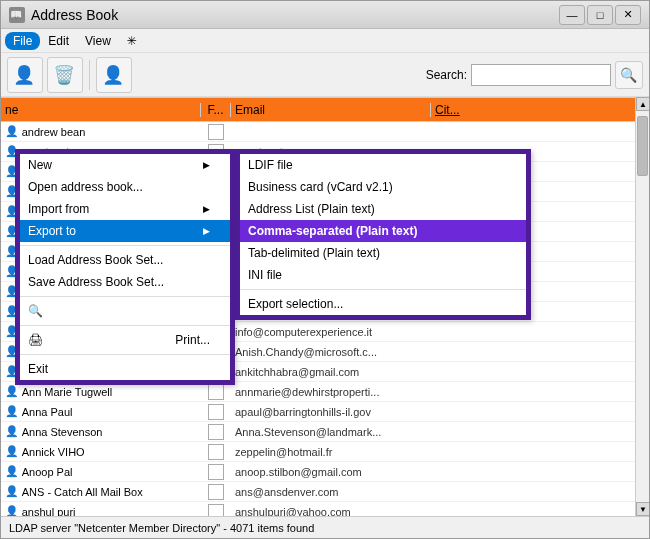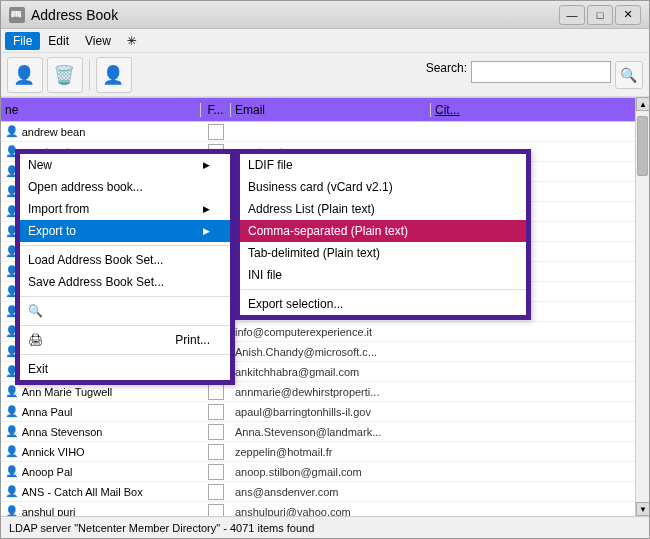--- a/index.html
+++ b/index.html
@@ -61,21 +61,21 @@
       height: 24px;
       display: flex;
       align-items: center;
       padding: 0 4px;
       border-bottom: 1px solid #ddd;
       flex-shrink: 0;
     }
     .menu-item {
       padding: 2px 8px;
       cursor: pointer;
-      border-radius: 2px;
+      border-radius: 8px;
       font-size: 12px;
     }
     .menu-item.active { background: #0078d4; color: white; }
     .toolbar {
       background: #f0f0f0;
       height: 44px;
       display: flex;
       align-items: center;
       padding: 0 6px;
       border-bottom: 1px solid #ddd;
@@ -93,20 +93,21 @@
       font-size: 18px;
     }
     .toolbar-sep {
       width: 1px;
       height: 30px;
       background: #ccc;
       margin: 0 2px;
     }
     .search-area {
       display: flex;
+      align-items: center;
       margin-left: auto;
       gap: 4px;
     }
     .search-label { font-size: 12px; }
     .search-input {
       width: 140px;
       height: 22px;
       border: 1px solid #aaa;
       padding: 2px 4px;
       font-size: 12px;
@@ -119,21 +120,21 @@
       position: relative;
     }
     .table-container {
       flex: 1;
       overflow: hidden;
       background: white;
       border-top: 1px solid #ccc;
     }
     .table-header {
       display: flex;
-      background: #8b5cf6;
+      background: #f97316;
       border-bottom: 1px solid #ccc;
       height: 24px;
       align-items: center;
       font-size: 12px;
     }
     .col-name { width: 200px; padding: 0 4px; border-right: 1px solid #ccc; font-weight: normal; }
     .col-flag { width: 30px; padding: 0 4px; border-right: 1px solid #ccc; font-weight: normal; text-align: center; }
     .col-email { width: 200px; padding: 0 4px; border-right: 1px solid #ccc; font-weight: normal; }
     .col-city { width: 80px; padding: 0 4px; font-weight: normal; text-decoration: underline; }
     .table-body { overflow-y: auto; height: calc(100% - 24px); }
@@ -207,22 +208,23 @@
       left: 14px;
       width: 220px;
     }
     
     .export-submenu {
       top: 52px;
       left: 234px;
       width: 296px;
     }
     .export-submenu .menu-popup-item.highlighted {
-      background: #be185d;
+      background: #6d28d9;
       color: white;
+      font-weight: bold;
     }
     .truncate { overflow: hidden; white-space: nowrap; text-overflow: ellipsis; }
   </style>
 </head>
 <body>
 
 <div class="window">
 
   <div class="title-bar">
     <div class="title-bar-icon">📖</div>

